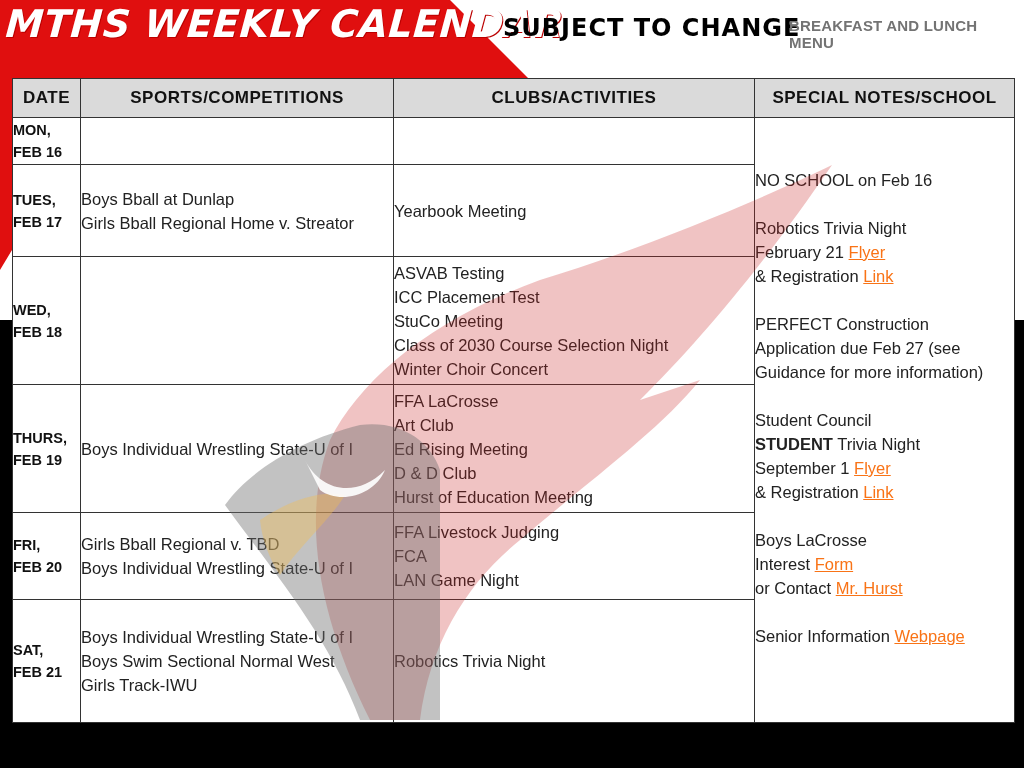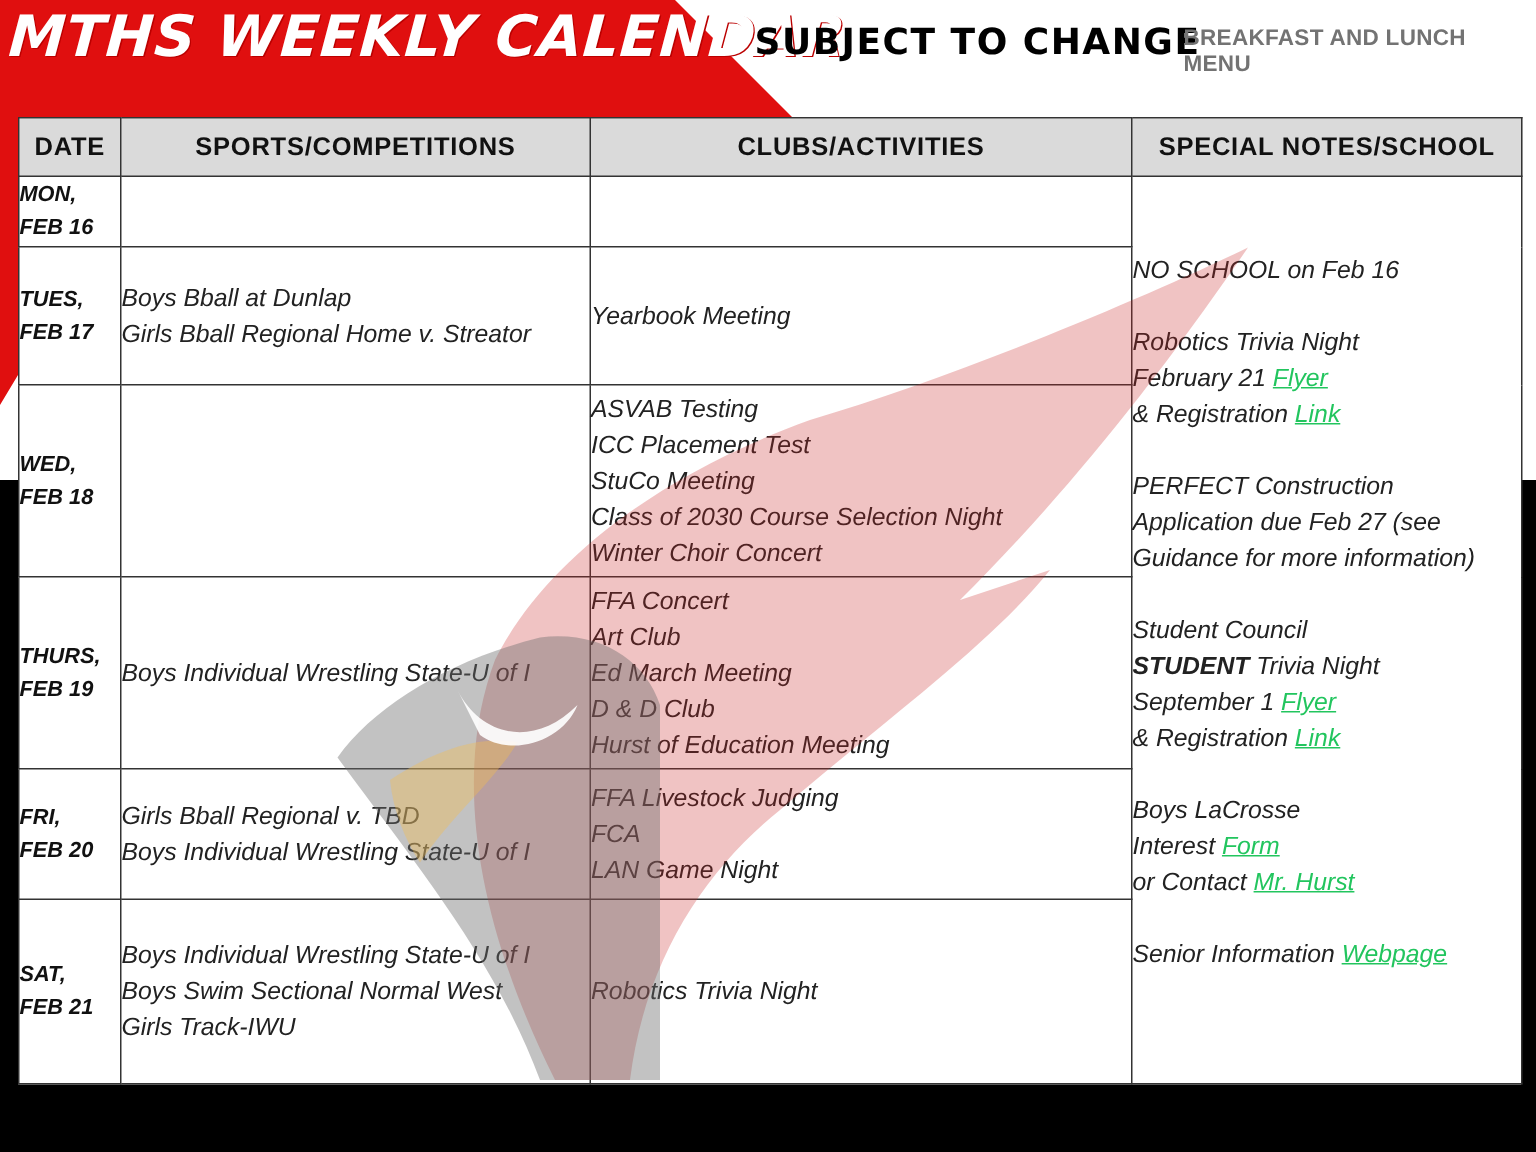--- a/index.html
+++ b/index.html
@@ -6,22 +6,22 @@
     body { width:1024px; height:768px; position:relative; overflow:hidden; background:#000; font-family:"DejaVu Sans", sans-serif; }
     .bg { position:absolute; inset:0; }
     .title { position:absolute; left:6px; top:2px; color:#fff; font-family:"DejaVu Sans", sans-serif; font-weight:bold; font-size:38px; letter-spacing:0.5px; font-style:italic; transform:skewX(-4deg); text-shadow:1px 1px 0 #b00; }
     .subtitle { position:absolute; left:503px; top:14px; font-family:"DejaVu Sans", sans-serif; font-weight:bold; font-size:24px; color:#000; letter-spacing:1px; }
     .menu-link { position:absolute; left:789px; top:17px; font-family:"Liberation Sans", sans-serif; font-weight:bold; font-size:15px; color:#737373; letter-spacing:0.2px; }
     table { position:absolute; left:12px; top:78px; width:1002px; height:645px; border-collapse:collapse; background:transparent; table-layout:fixed; z-index:2; }
     th, td { border:1.3px solid #333; vertical-align:middle; padding:0; }
     th { background:rgba(216,216,216,0.95); height:38px; font-family:"Liberation Sans", sans-serif; font-weight:bold; font-size:17px; color:#111; letter-spacing:0.5px; }
     td { font-family:"Liberation Sans", sans-serif; font-size:16.5px; color:#222; line-height:24px; }
     td.date { font-weight:bold; font-size:14.5px; line-height:22px; color:#111; }
-    .line { display:block;font-style:italic; }
-    a.lnk { color:#22c55e; text-decoration:underline; }
+    .line { display:block; }
+    a.lnk { color:#f97316; text-decoration:underline; }
     .watermark { position:absolute; left:0; top:0; width:1024px; height:768px; z-index:3; pointer-events:none; }
     .table-bg { position:absolute; left:12px; top:78px; width:1002px; height:645px; background:#fff; z-index:1; }
   </style>
 </head>
 <body>
 
 <svg class="bg" width="1024" height="768" viewBox="0 0 1024 768">
   <rect x="0" y="0" width="1024" height="768" fill="#000"></rect>
   <polygon points="0,0 1024,0 1024,320 0,320" fill="#fff"></polygon>
   <polygon points="0,0 450,0 530,80 12,80 12,250 0,270" fill="#e00f0f"></polygon>
@@ -117,23 +117,23 @@
     </tr>
     <tr style="height:124px">
       <td class="date">
         <span class="line">THURS,</span>
         <span class="line">FEB 19</span>
       </td>
       <td>
         <span class="line">Boys Individual Wrestling State-U of I</span>
       </td>
       <td>
-        <span class="line">FFA Concert</span>
+        <span class="line">FFA LaCrosse</span>
         <span class="line">Art Club</span>
-        <span class="line">Ed March Meeting</span>
+        <span class="line">Ed Rising Meeting</span>
         <span class="line">D &amp; D Club</span>
         <span class="line">Hurst of Education Meeting</span>
       </td>
     </tr>
     <tr style="height:84px">
       <td class="date">
         <span class="line">FRI,</span>
         <span class="line">FEB 20</span>
       </td>
       <td>

